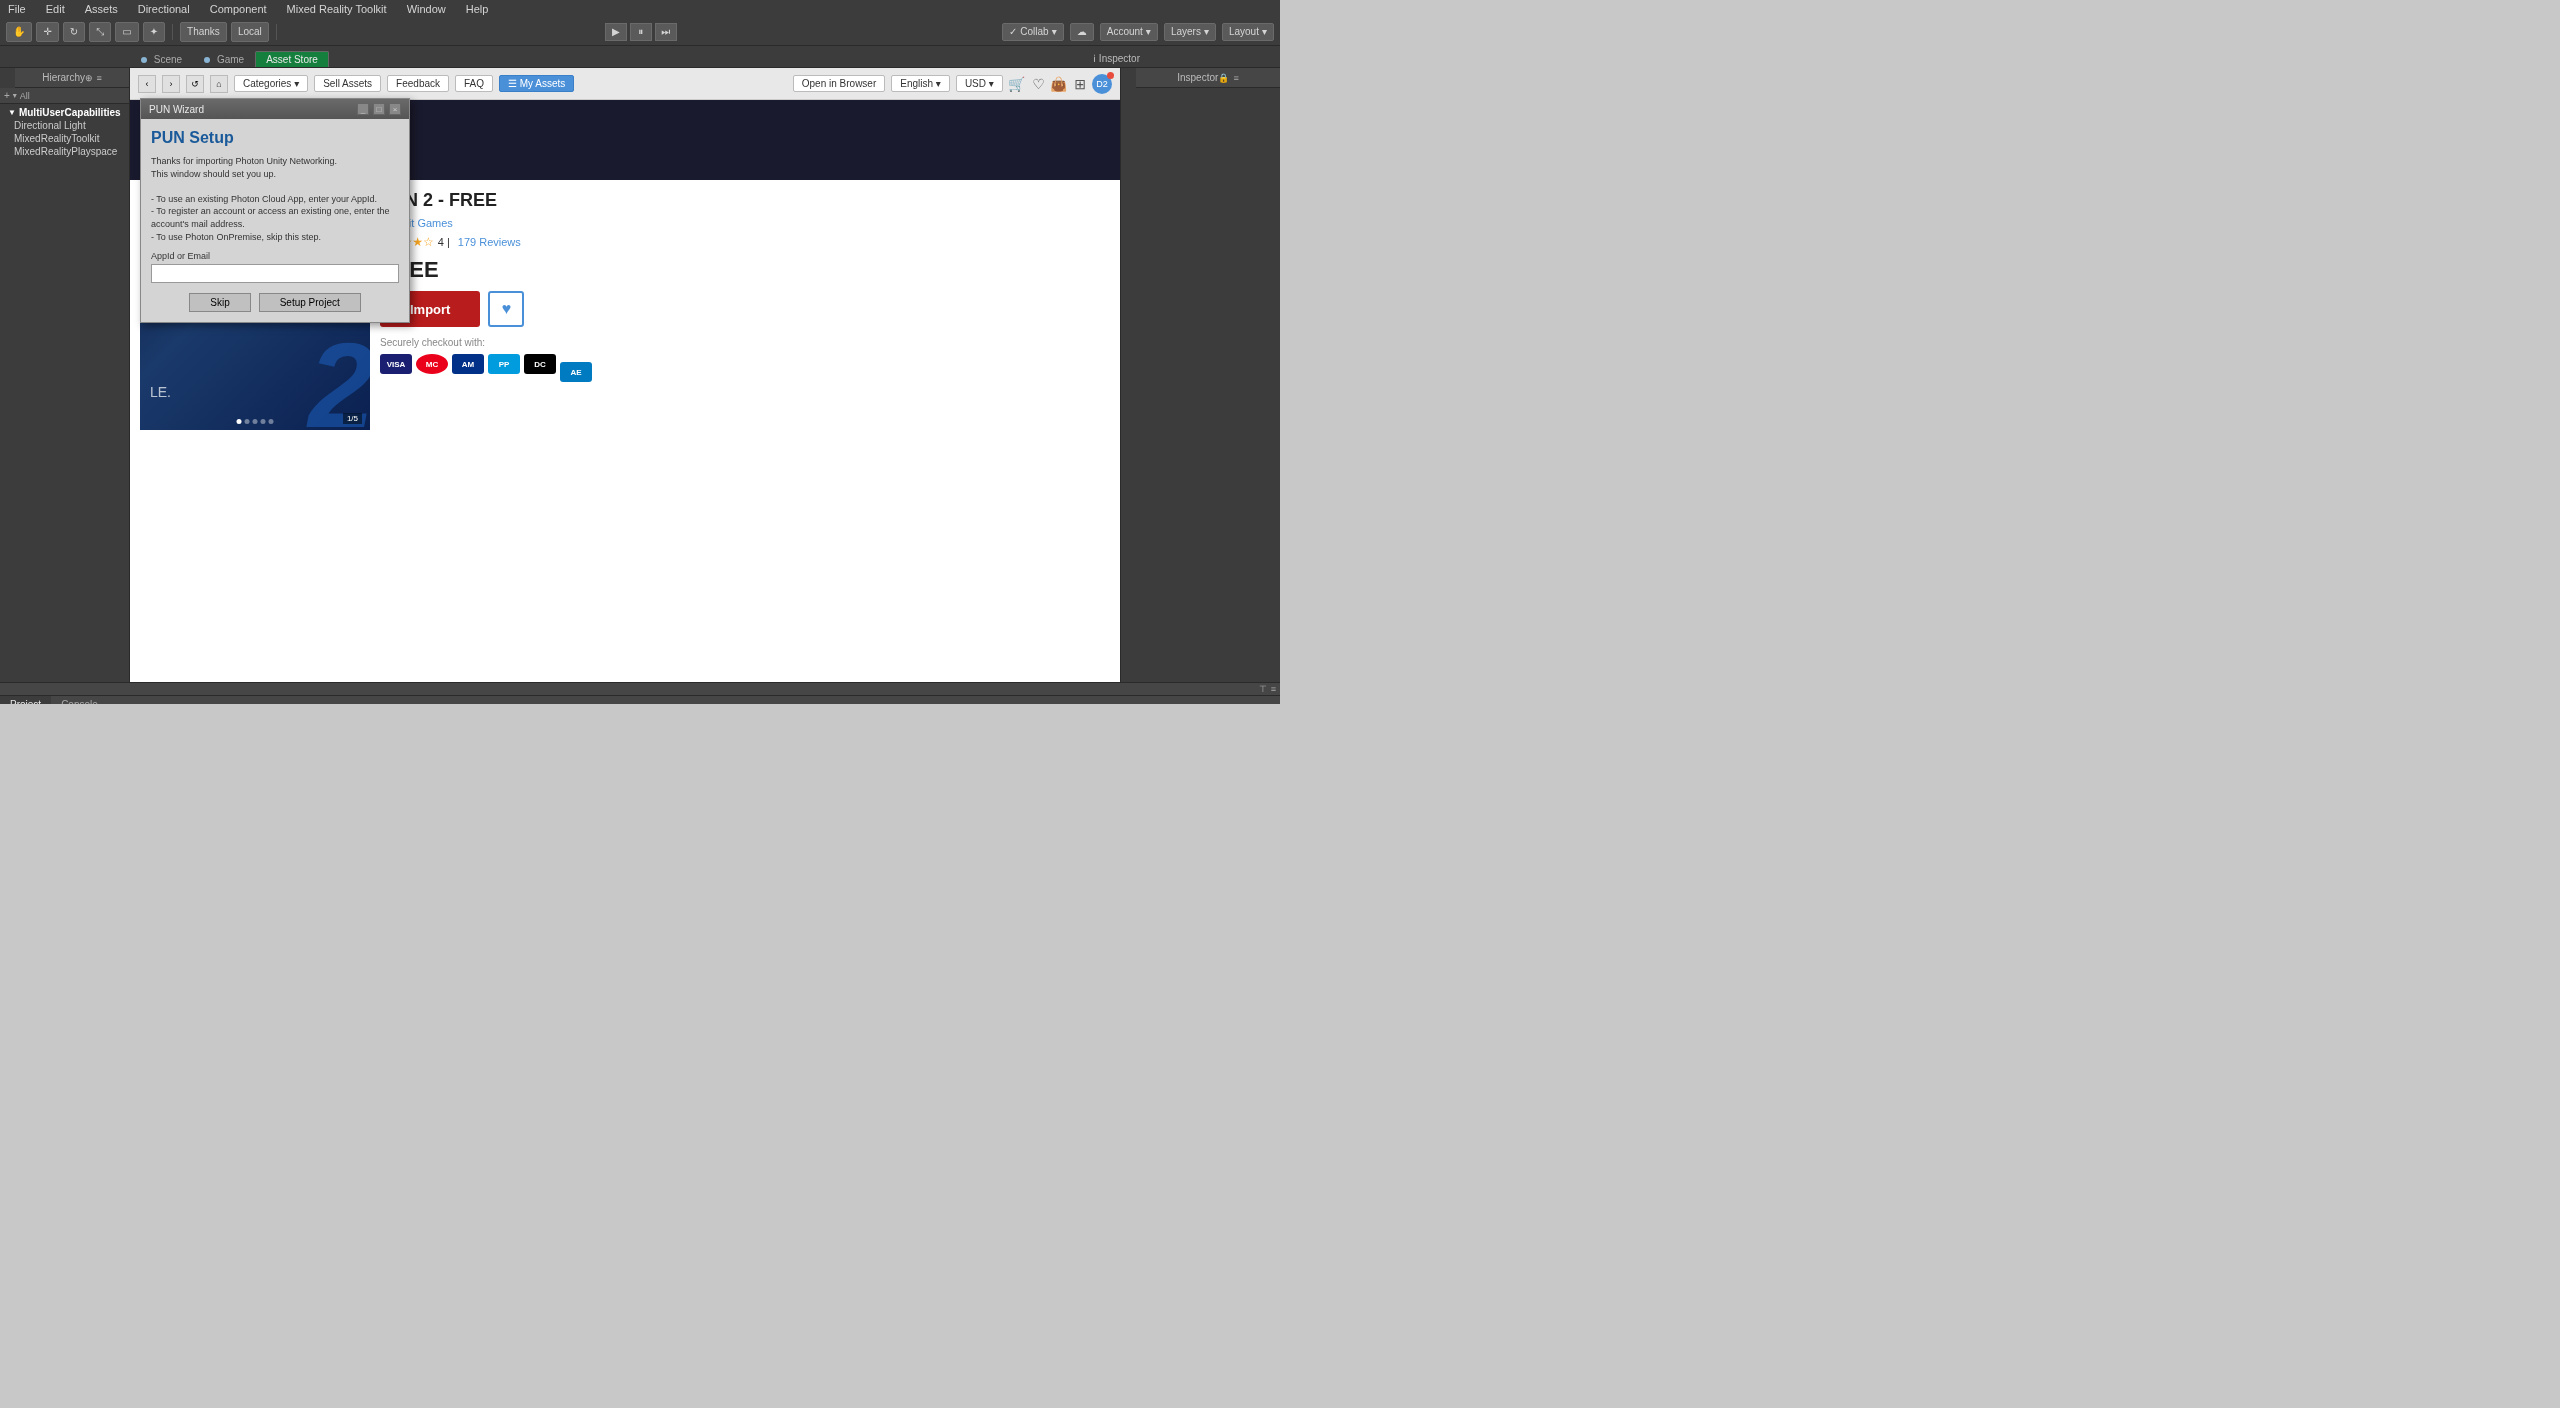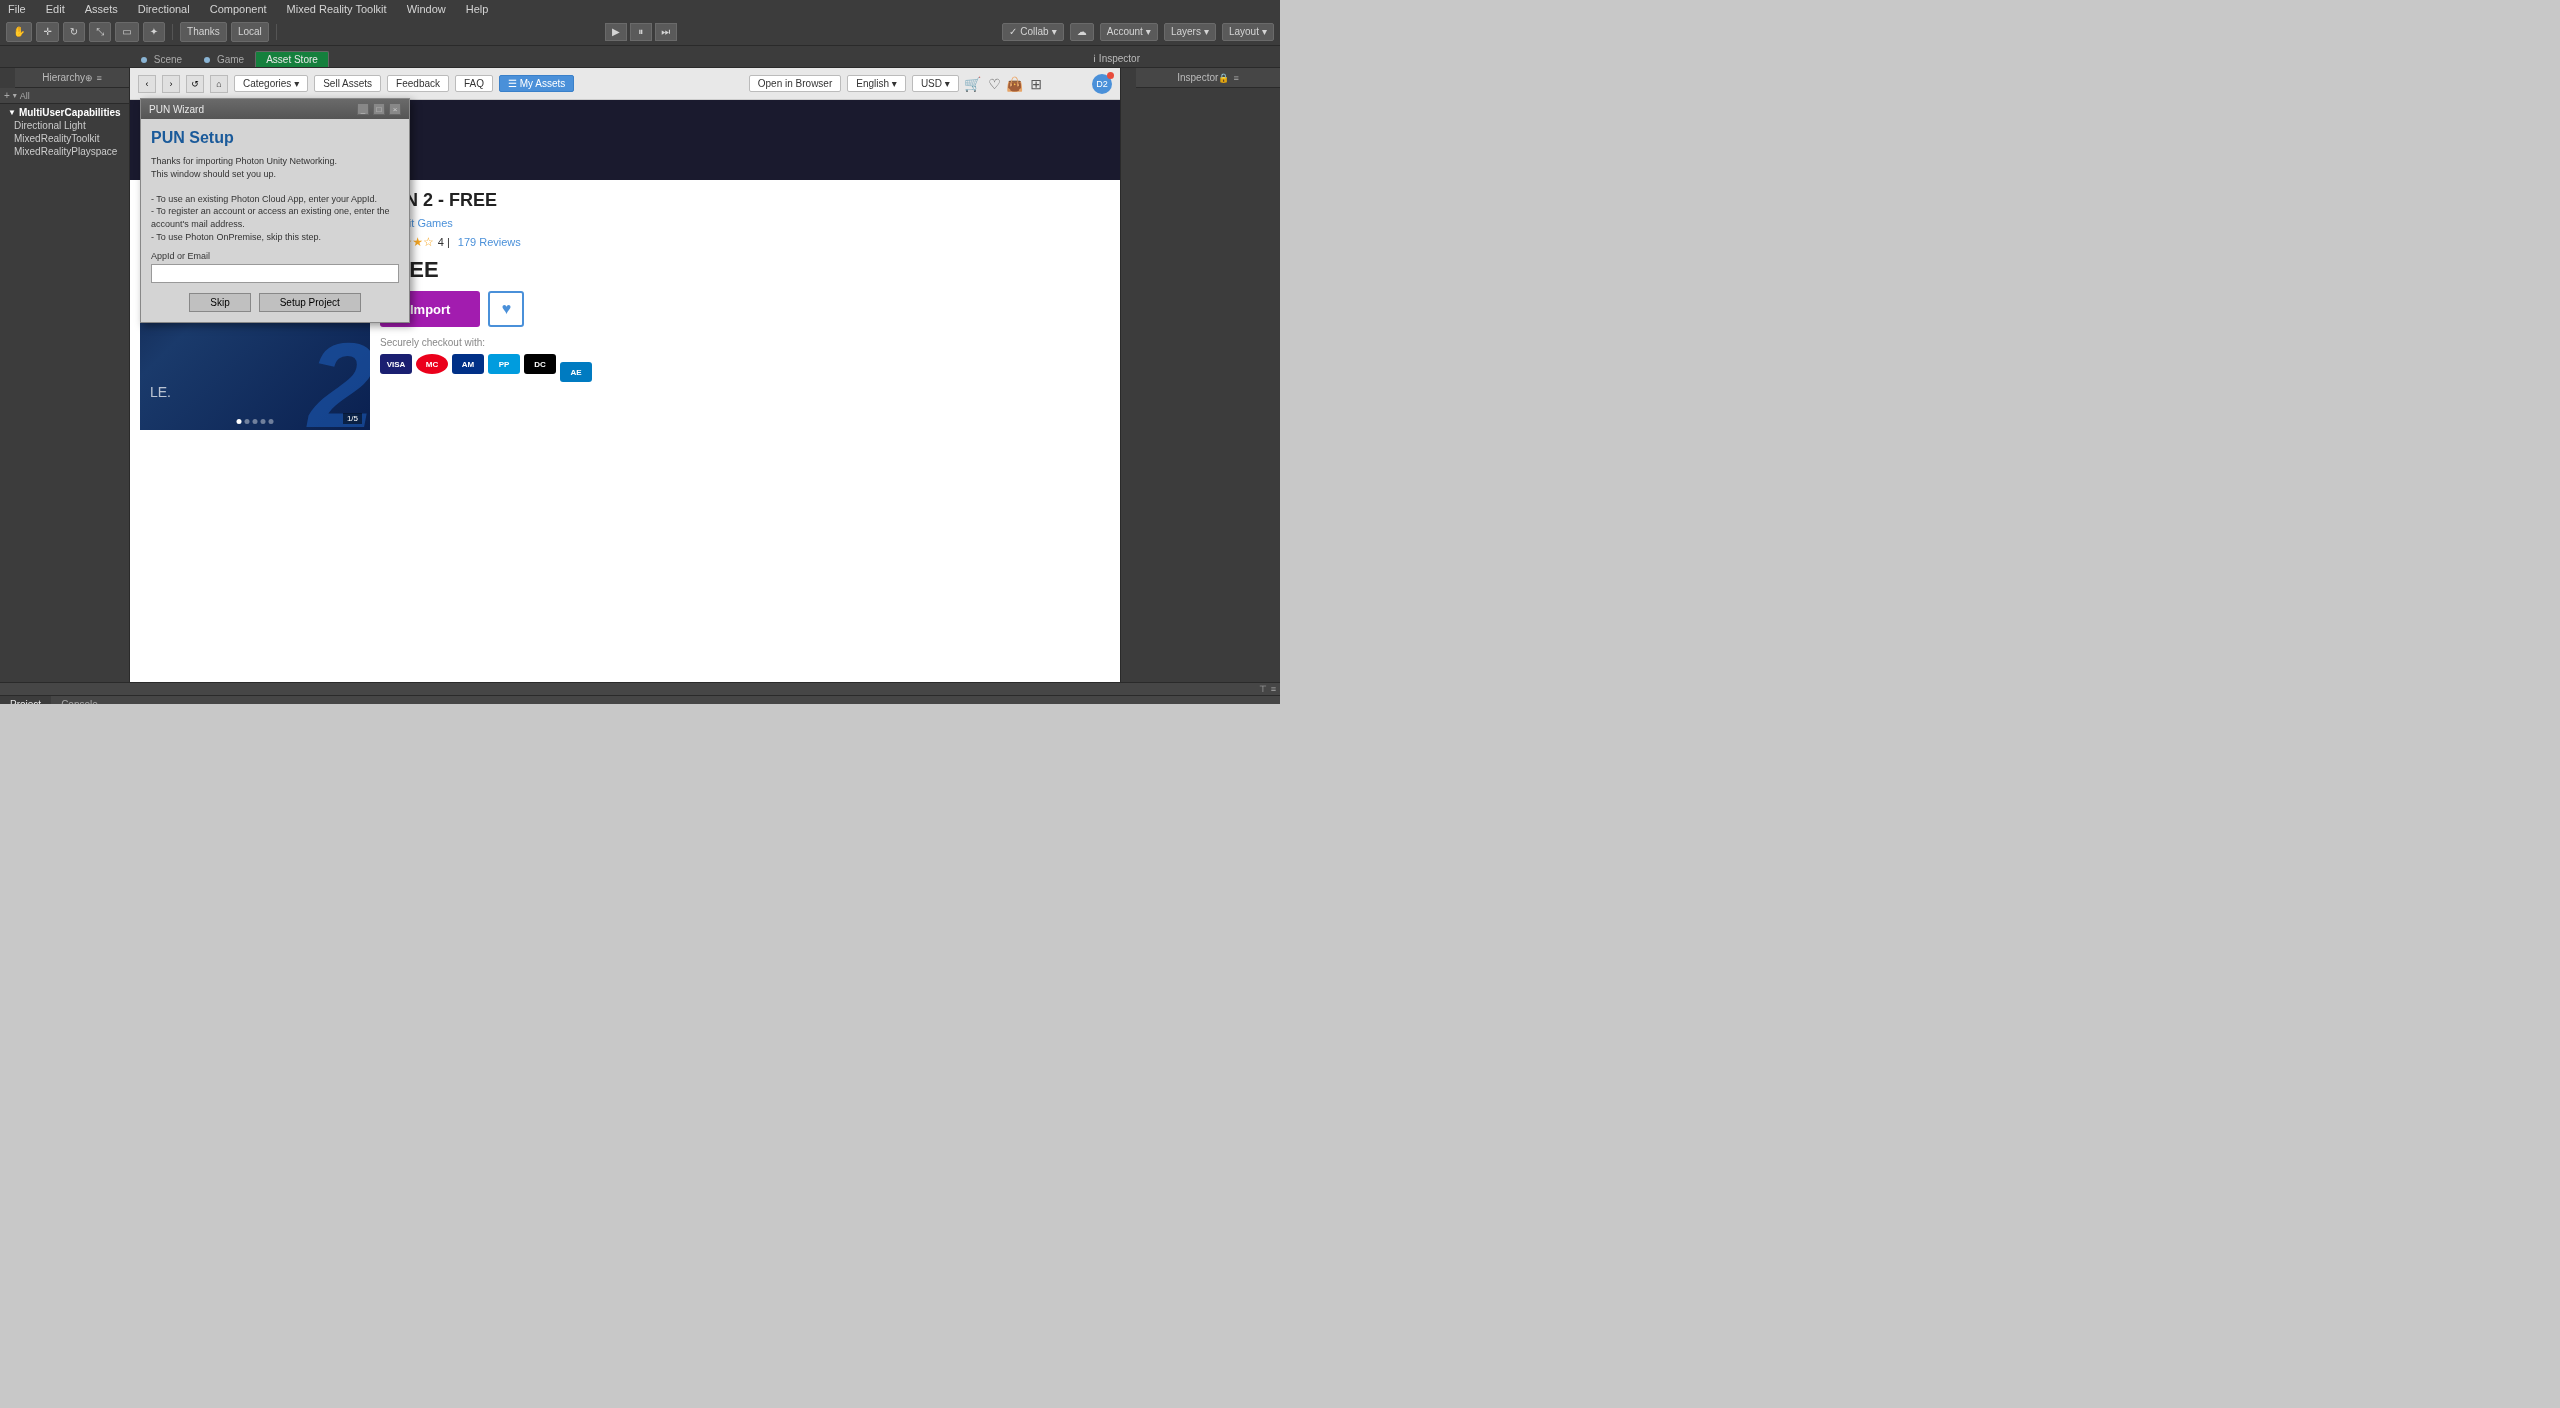--- a/index.html
+++ b/index.html
@@ -53,21 +53,21 @@
     .asset-image { width: 230px; height: 240px; background: linear-gradient(135deg, #1a3a6b, #0d1b3e); position: relative; overflow: hidden; flex-shrink: 0; }
     
     .asset-details { flex: 1; }
     .asset-title { font-size: 18px; font-weight: bold; color: #222; margin-bottom: 6px; }
     .asset-publisher { display: flex; align-items: center; gap: 4px; color: #4a90d9; font-size: 11px; margin-bottom: 6px; }
     .publisher-icon { width: 12px; height: 12px; border-radius: 50%; background: #e0e0e0; }
     .star-rating { color: #f5a623; font-size: 12px; }
     .rating-count { color: #4a90d9; font-size: 11px; margin-left: 4px; }
     .asset-price { font-size: 22px; font-weight: bold; color: #222; margin: 8px 0; }
     .import-row { display: flex; gap: 8px; margin-bottom: 10px; }
-    .import-btn { background: #a21caf; color: #fff; border: none; padding: 8px 30px; font-size: 13px; font-weight: bold; cursor: pointer; border-radius: 3px; }
+    .import-btn { background: #b91c1c; color: #fff; border: none; padding: 8px 30px; font-size: 13px; font-weight: bold; cursor: pointer; border-radius: 3px; }
     .wishlist-btn { background: #fff; border: 2px solid #4a90d9; color: #4a90d9; width: 36px; height: 36px; display: flex; align-items: center; justify-content: center; cursor: pointer; border-radius: 3px; font-size: 16px; }
     .checkout-text { font-size: 10px; color: #888; margin-bottom: 6px; }
     .payment-icons { display: flex; gap: 4px; }
     .payment-icon { width: 32px; height: 20px; border-radius: 3px; display: flex; align-items: center; justify-content: center; font-size: 8px; color: #fff; font-weight: bold; }
     
     
     .inspector-panel { width: 160px; background: #3c3c3c; border-left: 1px solid #2a2a2a; display: flex; flex-direction: column; }
     
     
     .bottom-layout { height: 160px; display: flex; border-top: 1px solid #2a2a2a; }
@@ -236,21 +236,21 @@
         </button>
         <button class="as-btn">
           <span>USD</span>
           <span> ▾</span>
         </button>
 
         <span style="font-size:14px; color:#555; cursor:pointer;">🛒</span>
         <span style="font-size:14px; color:#555; cursor:pointer;">♡</span>
         <span style="font-size:14px; color:#555; cursor:pointer;">👜</span>
         <span style="font-size:14px; color:#555; cursor:pointer;">⊞</span>
-        <div style="width:20px; height:20px; border-radius:50%; background:#4a90d9; color:#fff; font-size:9px; display:flex; align-items:center; justify-content:center; cursor:pointer; position:relative;margin-left:44px;">
+        <div style="width:20px; height:20px; border-radius:50%; background:#4a90d9; color:#fff; font-size:9px; display:flex; align-items:center; justify-content:center; cursor:pointer; position:relative;">
           D2
           <span style="position:absolute; top:-2px; right:-2px; width:7px; height:7px; background:#e74c3c; border-radius:50%;"></span>
         </div>
       </div>
     </div>
 
     <div class="as-content">
 
       <div class="asset-banner">
         

